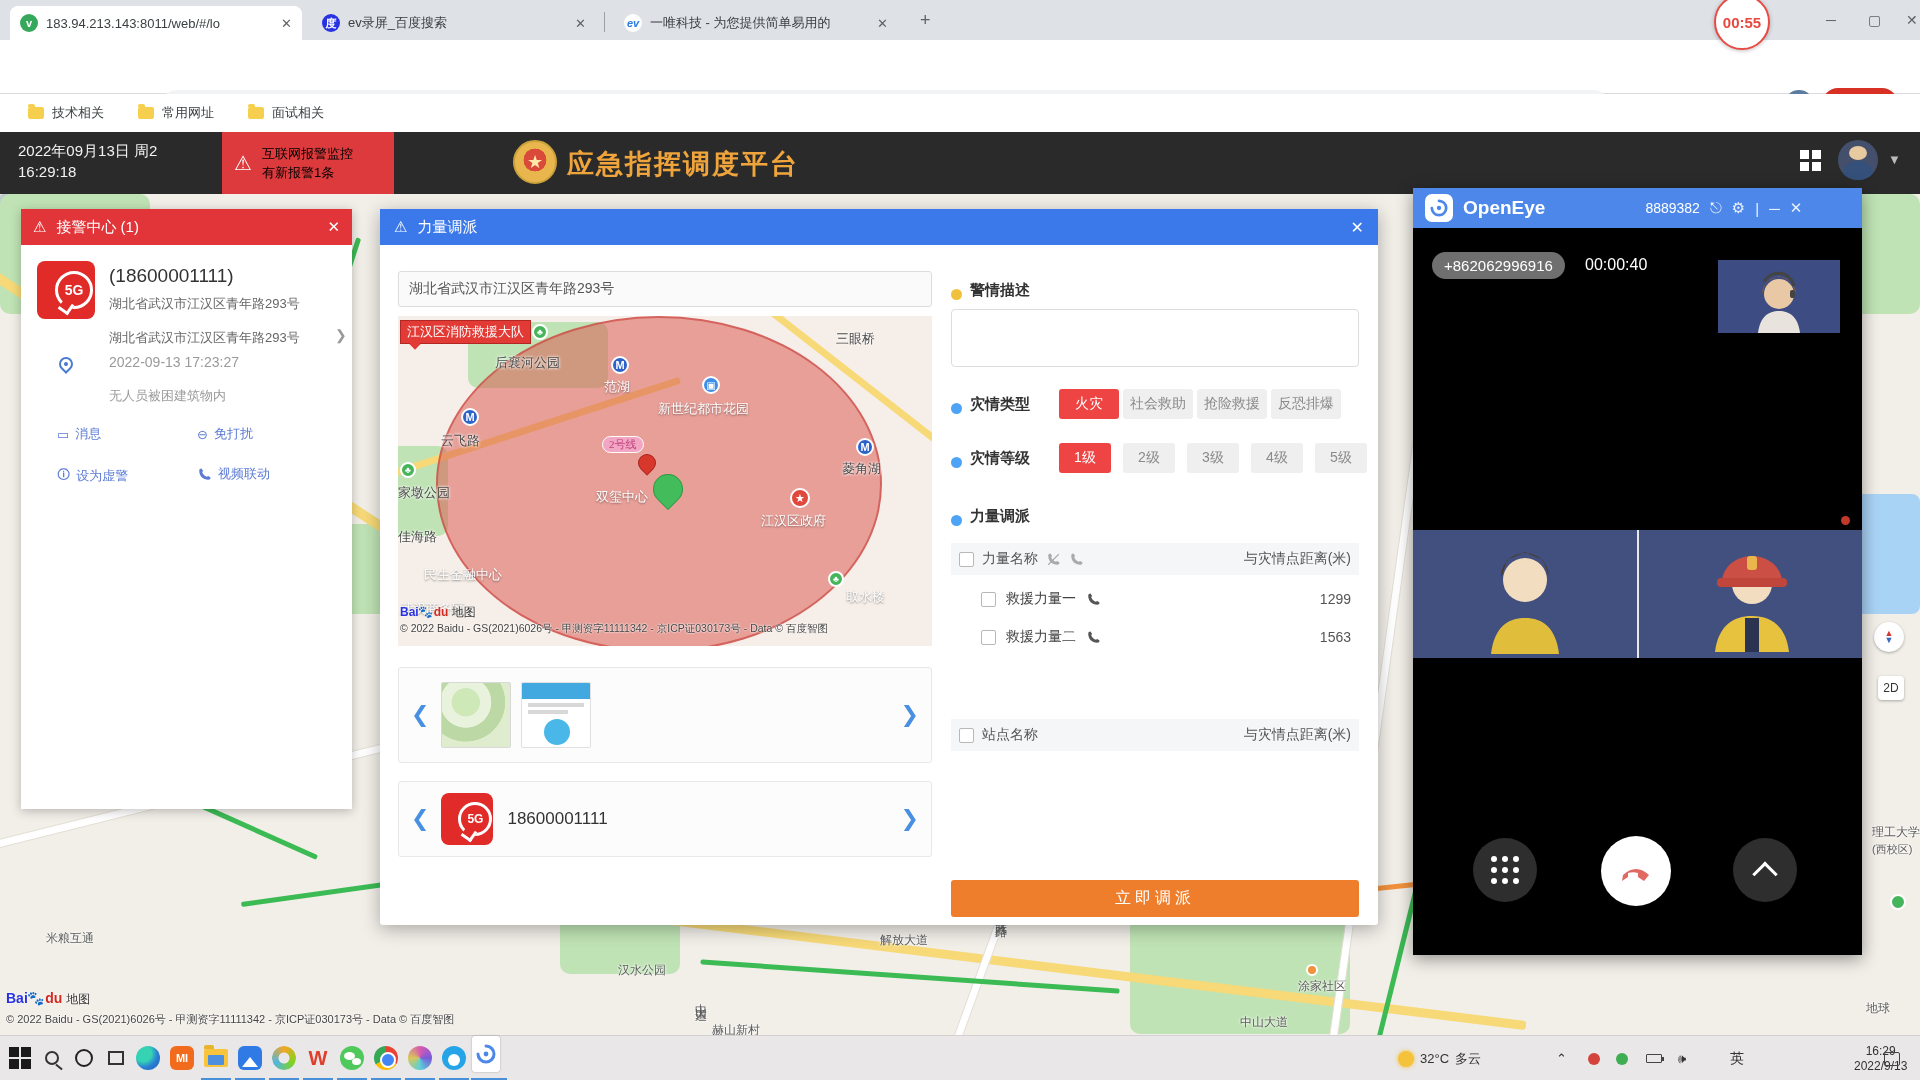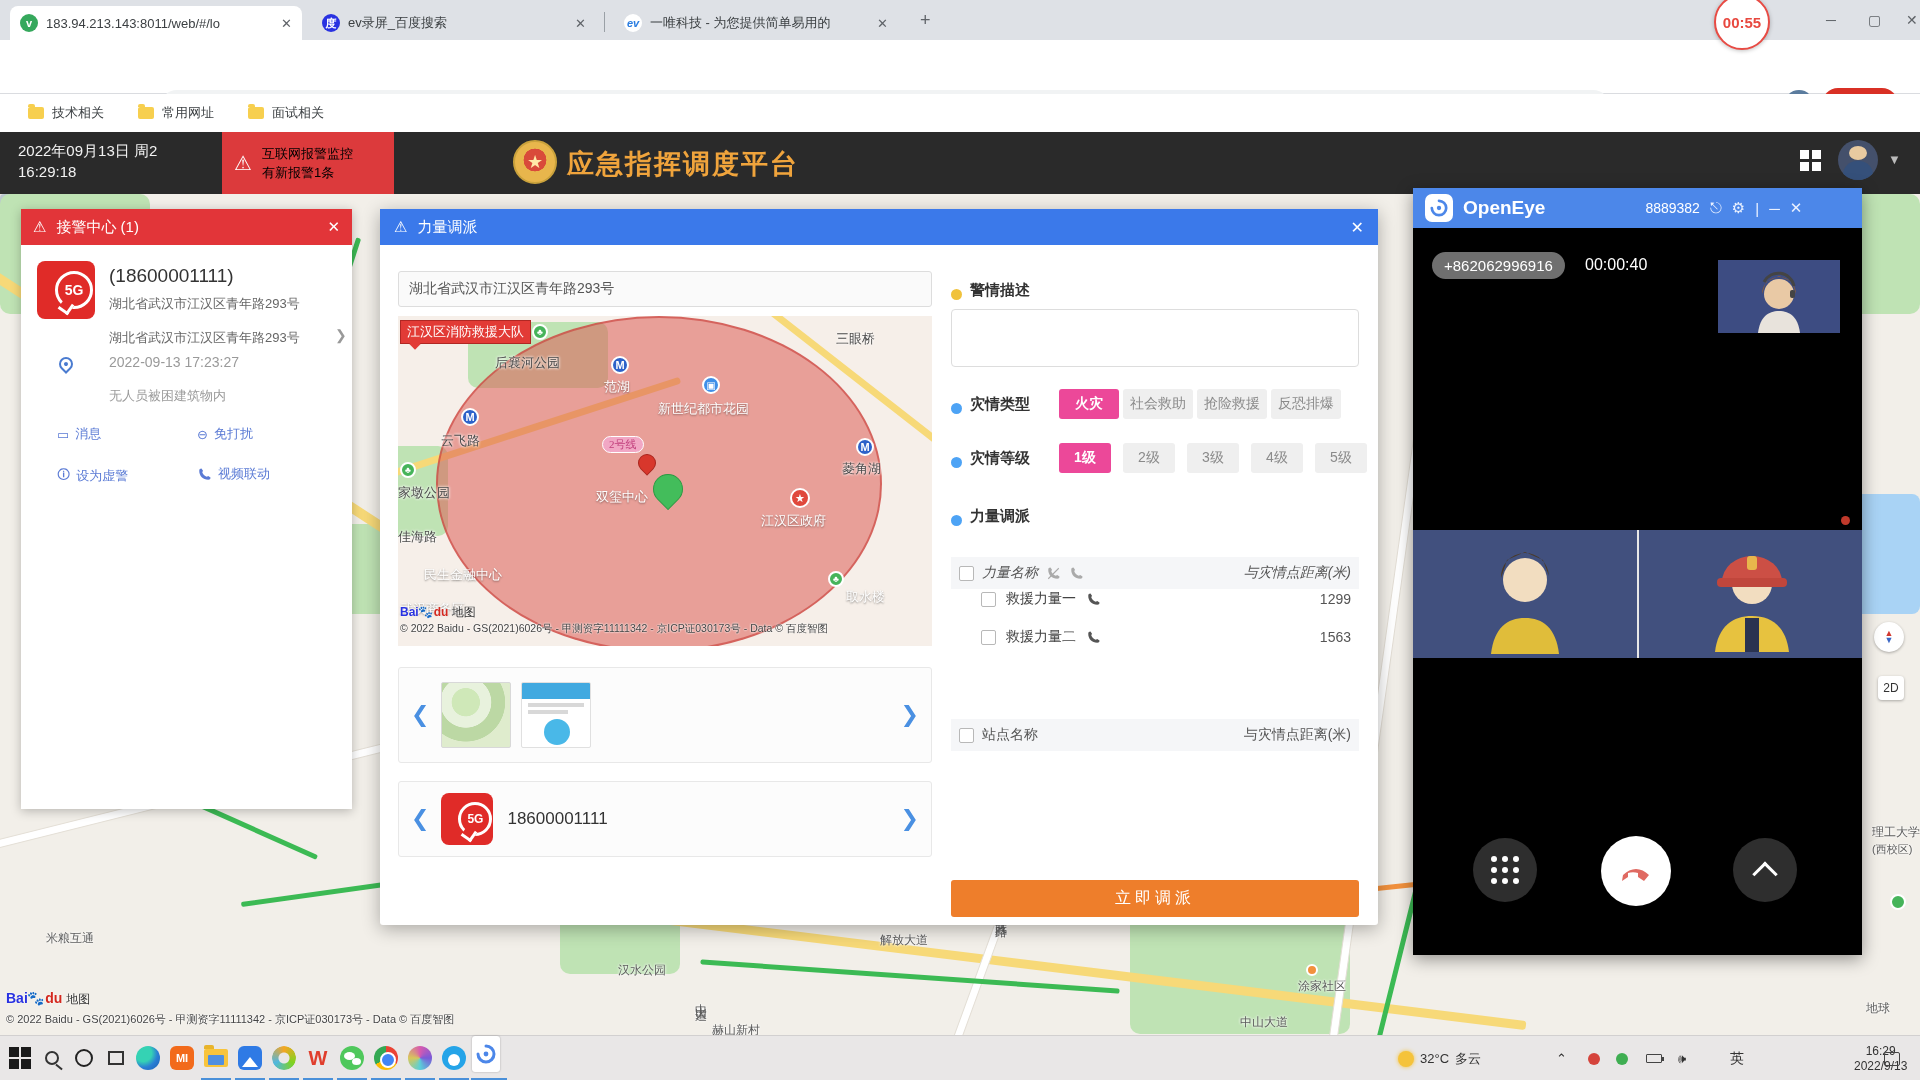--- a/index.html
+++ b/index.html
@@ -111,21 +111,21 @@
   .thumb.melon { background:radial-gradient(circle at 35% 30%, #cfe8b8 0 22%, #e8f2dd 23% 40%, #bcd8a4 41% 62%, #dfeccd 63% 100%); border:1px solid #d8d8d8; }
   .thumb.appshot { background:#fff; border:1px solid #e0e0e0; }
   .thumb.appshot .tophdr { position:absolute; left:0; top:0; width:100%; height:16px; background:#41a9e0; }
   .thumb.appshot .row { position:absolute; left:6px; width:56px; height:4px; background:#d8d8d8; }
   .thumb.appshot .bigdot { position:absolute; left:22px; top:36px; width:26px; height:26px; border-radius:50%; background:#49b8e8; }
   .dot-lbl { display:flex; align-items:flex-end; gap:8px; font-size:15px; color:#333; font-weight:bold; }
   .dot { width:11px; height:11px; border-radius:50%; }
   .dot.yellow { background:#f0c23c; }
   .dot.blue { background:#4da3f5; }
   .opt { position:absolute; height:30px; display:flex; align-items:center; justify-content:center; font-size:14px; border-radius:3px; background:#efefef; color:#8a8a8a; }
-  .opt.sel { background:#ec4899; color:#fff;font-weight:bold; }
+  .opt.sel { background:#ef4444; color:#fff; }
   .desc-box { left:571px; top:100px; width:408px; height:58px; border:1px solid #ddd; border-radius:4px; }
   .tbl-hdr { position:absolute; left:571px; width:408px; height:32px; background:#f5f6f8; display:flex; align-items:center; padding:0 8px; font-size:14px; color:#555; gap:8px; }
   .tbl-row { position:absolute; left:571px; width:408px; height:32px; display:flex; align-items:center; padding:0 8px 0 30px; font-size:14px; color:#444; gap:10px; }
   .cbox { width:15px; height:15px; border:1px solid #b8b8b8; border-radius:2px; background:#fff; flex:0 0 auto; }
   .dist { margin-left:auto; color:#555; }
   .submit { left:571px; top:671px; width:408px; height:37px; background:#ee7e2b; color:#fff; font-size:16px; border-radius:3px; display:flex; align-items:center; justify-content:center; letter-spacing:4px; }
   .phsvg { width:15px; height:15px; }
 
   
   .oe { left:1413px; top:188px; width:449px; height:767px; background:#000; box-shadow:0 4px 16px rgba(0,0,0,.4); z-index:40; }
@@ -449,21 +449,21 @@
     <div class="opt" style="left:743px;top:234px;width:52px;">2级</div>
     <div class="opt" style="left:807px;top:234px;width:52px;">3级</div>
     <div class="opt" style="left:871px;top:234px;width:52px;">4级</div>
     <div class="opt" style="left:935px;top:234px;width:52px;">5级</div>
 
     <div class="abs dot-lbl" style="left:571px;top:298px;">
       <span class="dot blue"></span>
         <span>力量调派</span>
     </div>
 
-    <div class="tbl-hdr" style="top:348px;font-style:italic;">
+    <div class="tbl-hdr" style="top:334px;">
       <span class="cbox"></span>
       <span>力量名称</span>
       <svg class="phsvg" viewBox="0 0 20 20">
           <path fill="#aaa" d="M6 2C4 2 3 3 3 5c0 7 5 12 12 12 2 0 3-1 3-3l-3-2-2 1c-3-1-5-3-6-6l1-2z"></path>
           <path stroke="#aaa" stroke-width="1.5" d="M3 17 17 3"></path>
         </svg>
       <svg class="phsvg" viewBox="0 0 20 20">
           <path fill="#aaa" d="M6 2C4 2 3 3 3 5c0 7 5 12 12 12 2 0 3-1 3-3l-3-2-2 1c-3-1-5-3-6-6l1-2z"></path>
         </svg>
       <span class="dist">与灾情点距离(米)</span>

